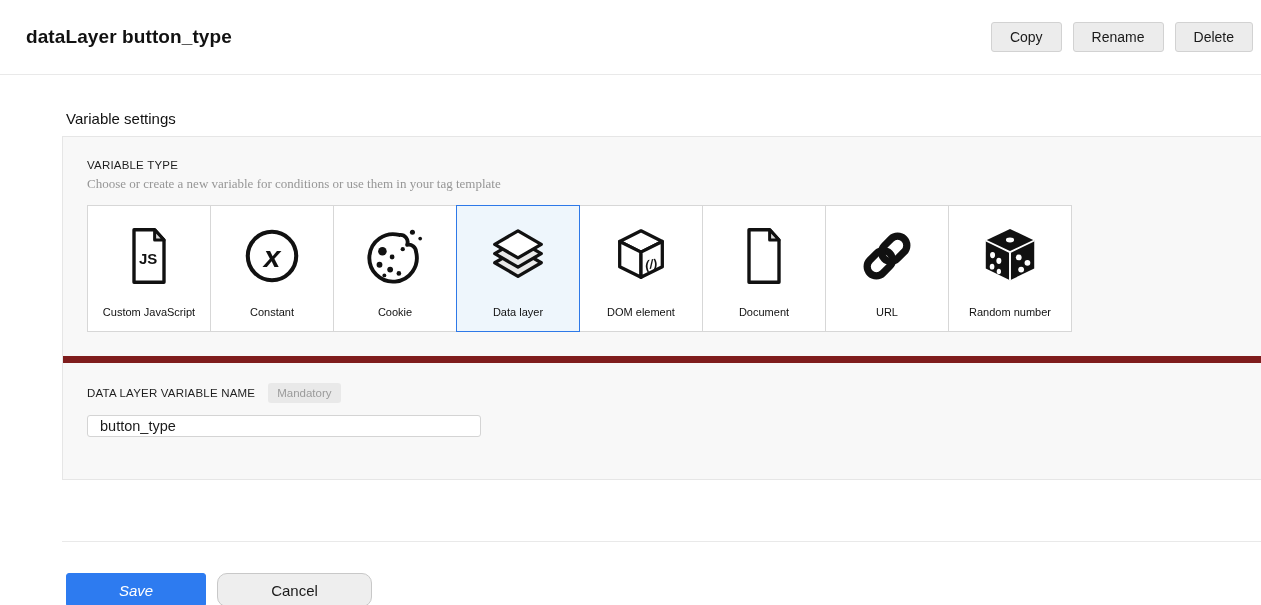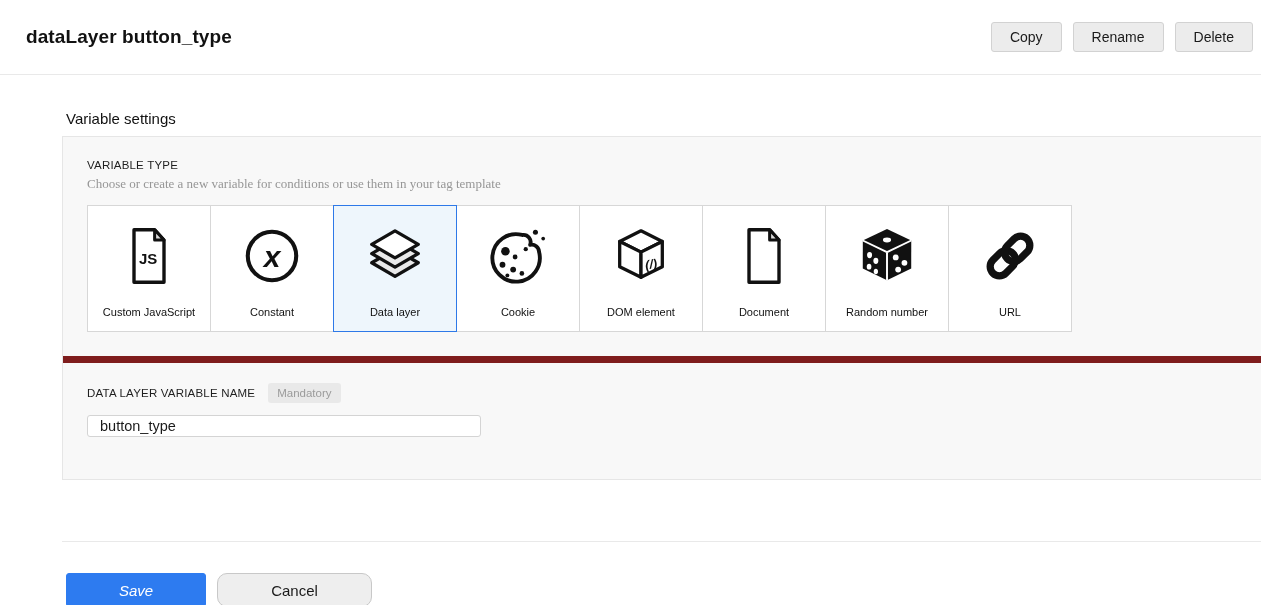--- a/index.html
+++ b/index.html
@@ -157,53 +157,53 @@
         </div>
 
         <div class="type-card">
           <span class="icon-wrap">
             <svg class="card-svg" width="62" height="62" viewBox="0 0 64 64">
               <circle cx="32" cy="32" r="25" fill="#fff" stroke="#111" stroke-width="4.2"></circle>
               <text class="serif-x" x="32" y="43" text-anchor="middle" font-style="italic" font-weight="bold" font-size="31" fill="#111">x</text>
             </svg>
           </span>
           <span class="type-label">Constant</span>
-        </div>
-
-        <div class="type-card selected">
-          <span class="icon-wrap">
-            <svg class="card-svg" width="62" height="62" viewBox="0 0 64 64">
-              <g stroke="#111" stroke-width="3.4" stroke-linejoin="round">
-                <path d="M32 25 L56 39 L32 53 L8 39 Z" fill="#e9e9e9"></path>
-                <path d="M32 15.5 L56 29.5 L32 43.5 L8 29.5 Z" fill="#e9e9e9"></path>
-                <path d="M32 6 L56 20 L32 34 L8 20 Z" fill="#fff"></path>
-              </g>
-            </svg>
-          </span>
-          <span class="type-label">Data layer</span>
         </div>
 
         <div class="type-card">
           <span class="icon-wrap">
             <svg class="card-svg" width="62" height="62" viewBox="0 0 64 64">
               <path d="M36.3 10.3 A24.5 24.5 0 1 0 53.7 27.7 A7.5 7.5 0 0 0 44.5 20.5 A7.5 7.5 0 0 0 36.3 10.3 Z" fill="#fff" stroke="#111" stroke-width="4" stroke-linejoin="round"></path>
               <circle cx="19" cy="27" r="4.4" fill="#111"></circle>
               <circle cx="29" cy="33" r="2.5" fill="#111"></circle>
               <circle cx="16" cy="41" r="3" fill="#111"></circle>
               <circle cx="27" cy="46" r="3" fill="#111"></circle>
               <circle cx="21" cy="52" r="2" fill="#111"></circle>
               <circle cx="36" cy="50" r="2.4" fill="#111"></circle>
               <circle cx="40" cy="25" r="2.2" fill="#111"></circle>
               <circle cx="50" cy="7.5" r="2.6" fill="#111"></circle>
               <circle cx="58" cy="14" r="1.9" fill="#111"></circle>
             </svg>
           </span>
           <span class="type-label">Cookie</span>
         </div>
 
+        <div class="type-card selected">
+          <span class="icon-wrap">
+            <svg class="card-svg" width="62" height="62" viewBox="0 0 64 64">
+              <g stroke="#111" stroke-width="3.4" stroke-linejoin="round">
+                <path d="M32 25 L56 39 L32 53 L8 39 Z" fill="#e9e9e9"></path>
+                <path d="M32 15.5 L56 29.5 L32 43.5 L8 29.5 Z" fill="#e9e9e9"></path>
+                <path d="M32 6 L56 20 L32 34 L8 20 Z" fill="#fff"></path>
+              </g>
+            </svg>
+          </span>
+          <span class="type-label">Data layer</span>
+        </div>
+
         <div class="type-card">
           <span class="icon-wrap">
             <svg class="card-svg" width="62" height="62" viewBox="0 0 64 64">
               <g stroke="#111" stroke-width="3.4" stroke-linejoin="round" fill="#fff">
                 <path d="M32 6 L54 17 L32 28 L10 17 Z"></path>
                 <path d="M10 17 L32 28 V54 L10 43 Z"></path>
                 <path d="M54 17 L32 28 V54 L54 43 Z"></path>
               </g>
               <text x="43" y="45" text-anchor="middle" font-size="13" font-weight="bold" font-style="italic" fill="#111" transform="rotate(-8 43 45)">(/)</text>
             </svg>
@@ -212,20 +212,32 @@
         </div>
 
         <div class="type-card">
           <span class="icon-wrap">
             <svg class="card-svg" width="60" height="62" viewBox="0 0 64 64">
               <path d="M16 4 H38 L48 15 V60 H16 Z" fill="#fff" stroke="#111" stroke-width="3.6" stroke-linejoin="round"></path>
               <path d="M38 4 V15 H48 Z" fill="#ddd" stroke="#111" stroke-width="3.2" stroke-linejoin="round"></path>
             </svg>
           </span>
           <span class="type-label">Document</span>
+        </div>
+
+        <div class="type-card">
+          <span class="icon-wrap">
+            <svg class="card-svg" width="62" height="62" viewBox="0 0 64 64">
+              <g transform="rotate(-45 32 32)" fill="none" stroke="#111" stroke-width="7.5">
+                <rect x="7" y="22.5" width="29" height="19" rx="9.5"></rect>
+                <rect x="28" y="22.5" width="29" height="19" rx="9.5"></rect>
+              </g>
+            </svg>
+          </span>
+          <span class="type-label">URL</span>
         </div>
 
         <div class="type-card">
           <span class="icon-wrap">
             <svg class="card-svg" width="62" height="62" viewBox="0 0 64 64">
               <path d="M32 4 L57 16 L32 28 L7 16 Z" fill="#111"></path>
               <path d="M7 16 L32 28 V57 L7 45 Z" fill="#111"></path>
               <path d="M57 16 L32 28 V57 L57 45 Z" fill="#111"></path>
               <path d="M7 16 L32 28 L57 16 M32 28 V57" stroke="#fff" stroke-width="2" fill="none"></path>
               <ellipse cx="32" cy="15.5" rx="4.2" ry="2.5" fill="#fff"></ellipse>
@@ -234,32 +246,20 @@
               <ellipse cx="13.5" cy="43" rx="2.4" ry="3" fill="#fff"></ellipse>
               <ellipse cx="20.5" cy="48" rx="2.2" ry="2.8" fill="#fff"></ellipse>
               <circle cx="41" cy="33.5" r="3" fill="#fff"></circle>
               <circle cx="50" cy="39" r="3" fill="#fff"></circle>
               <circle cx="43.5" cy="46" r="3" fill="#fff"></circle>
             </svg>
           </span>
           <span class="type-label">Random number</span>
         </div>
 
-        <div class="type-card">
-          <span class="icon-wrap">
-            <svg class="card-svg" width="62" height="62" viewBox="0 0 64 64">
-              <g transform="rotate(-45 32 32)" fill="none" stroke="#111" stroke-width="7.5">
-                <rect x="7" y="22.5" width="29" height="19" rx="9.5"></rect>
-                <rect x="28" y="22.5" width="29" height="19" rx="9.5"></rect>
-              </g>
-            </svg>
-          </span>
-          <span class="type-label">URL</span>
-        </div>
-
       </div>
     </div>
 
     <div class="panel-section second">
       <div class="label-row">
         <span class="field-label">DATA LAYER VARIABLE NAME</span>
         <span class="badge">Mandatory</span>
       </div>
       <input type="text" class="text-input" value="button_type" style="">
     </div>

